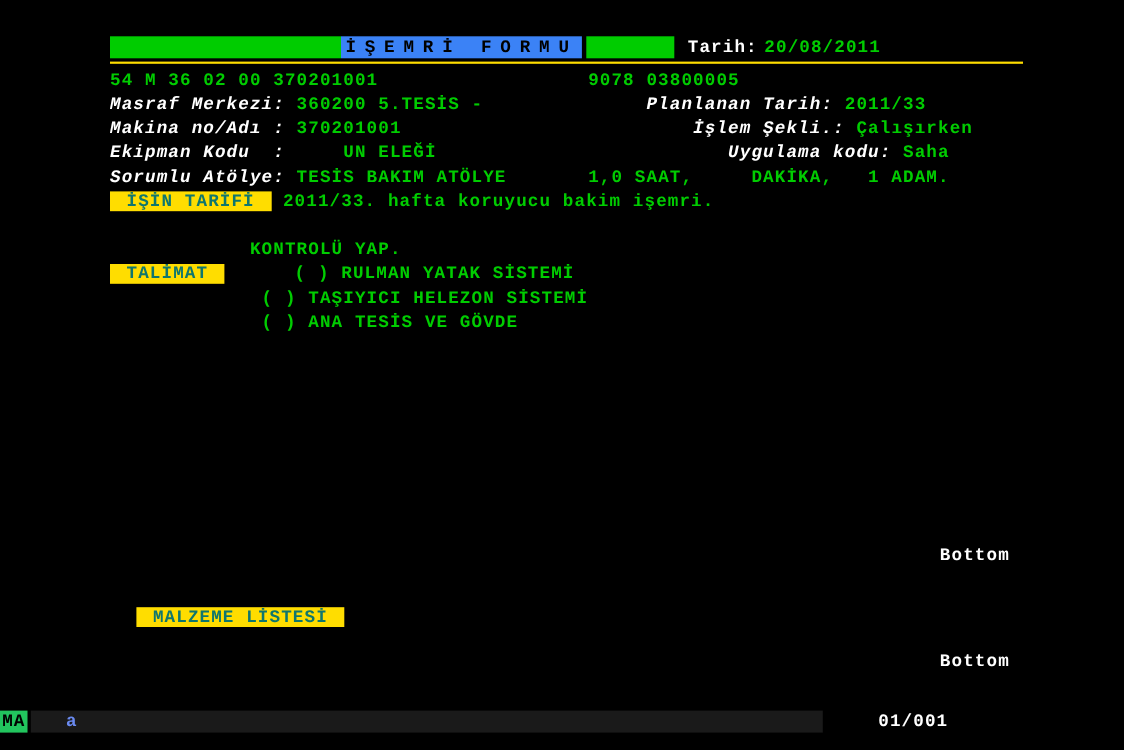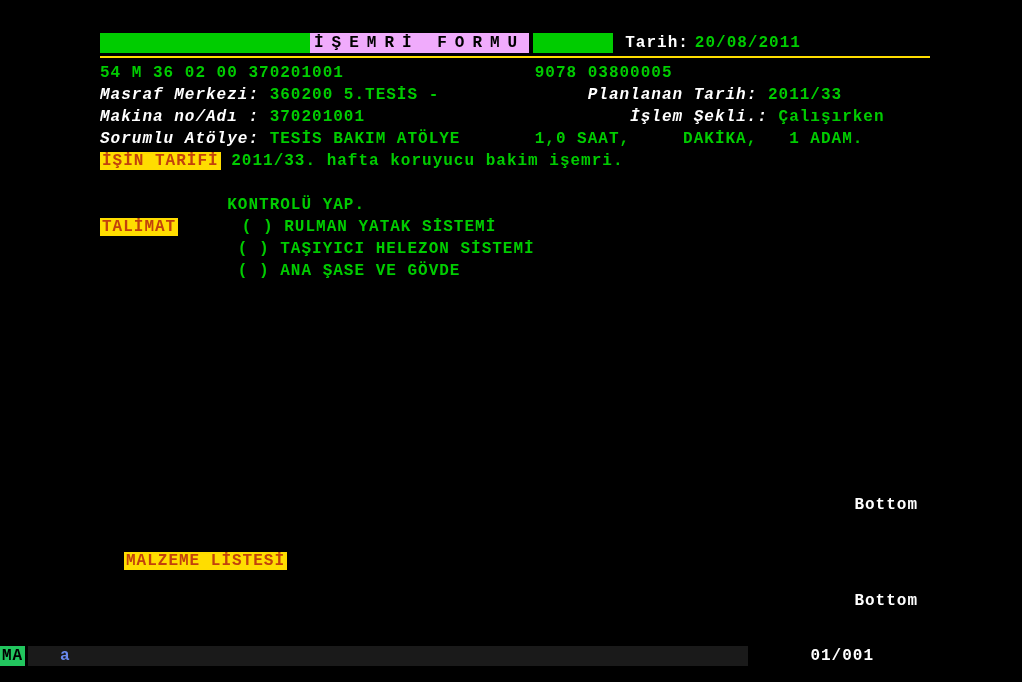--- a/index.html
+++ b/index.html
@@ -26,43 +26,43 @@
     display: flex;
     align-items: center;
     height: 22px;
   }
   .green-bar {
     background: #00cc00;
     height: 20px;
     display: inline-block;
   }
   .blue-title {
-    background: #f0abfc;
+    background: #3b82f6;
     color: #000;
     padding: 0 4px;
     letter-spacing: 8px;
     height: 20px;
     line-height: 20px;
     white-space: nowrap;
   }
   .tarih-label { color: #fff; margin-left: 12px; }
   .tarih-val { color: #00cc00; margin-left: 6px; }
   .yellow-divider {
     background: #ffdd00;
     height: 2px;
     width: 100%;
     margin: 2px 0 4px 0;
   }
   .row { white-space: pre; line-height: 22px; height: 22px; }
   .g { color: #00cc00; }
   .w { color: #fff; font-style: italic; }
   .yellow-label {
     background: #ffdd00;
-    color: #c2410c;
-    padding: 0 2px;
+    color: #0f766e;
+    padding: 0 15px;
   }
   .bottom-tag {
     position: absolute;
     right: 104px;
     color: #fff;
   }
   #bot1 { top: 496px; }
   #bot2 { top: 592px; }
   .malzeme {
     position: absolute;
@@ -98,21 +98,21 @@
   .status-gray {
     position: absolute;
     left: 28px;
     top: 0;
     width: 720px;
     height: 20px;
     background: #1a1a1a;
   }
   .status-page {
     position: absolute;
-    right: 148px;
+    right: 160px;
     top: 0;
     color: #fff;
     line-height: 20px;
   }
 </style>
 </head>
 <body>
 
 <div class="screen">
 
@@ -124,30 +124,31 @@
     <span class="tarih-val">20/08/2011</span>
   </div>
   <div class="yellow-divider"></div>
 
   <div class="row"><span class="g">54 M 36 02 00 370201001</span><span class="g">                  </span><span class="g">9078 03800005</span></div>
 
   <div class="row"><span class="w">Masraf Merkezi:</span><span> </span><span class="g">360200 5.TESİS -</span><span>              </span><span class="w">Planlanan Tarih:</span><span> </span><span class="g">2011/33</span></div>
 
   <div class="row"><span class="w">Makina no/Adı :</span><span> </span><span class="g">370201001</span><span>                         </span><span class="w">İşlem Şekli.:</span><span> </span><span class="g">Çalışırken</span></div>
 
+  <div class="row"><span class="w">Ekipman Kodu  :</span><span>     </span><span class="g">UN ELEĞİ</span><span>                         </span><span class="w">Uygulama kodu:</span><span> </span><span class="g">Saha</span></div>
 
   <div class="row"><span class="w">Sorumlu Atölye:</span><span> </span><span class="g">TESİS BAKIM ATÖLYE</span><span>       </span><span class="g">1,0 SAAT,     DAKİKA,   1 ADAM.</span></div>
 
   <div class="row"><span class="yellow-label">İŞİN TARİFİ</span><span> </span><span class="g">2011/33. hafta koruyucu bakim işemri.</span></div>
   <div class="row"><span>            </span></div>
   <div class="row"><span>            </span><span class="g">KONTROLÜ YAP.</span></div>
 
   <div class="row"><span class="yellow-label">TALİMAT</span><span>      </span><span class="g">( ) RULMAN YATAK SİSTEMİ</span></div>
   <div class="row"><span>             </span><span class="g">( ) TAŞIYICI HELEZON SİSTEMİ</span></div>
-  <div class="row"><span>             </span><span class="g">( ) ANA ŞASE VE GÖVDE</span></div>
+  <div class="row"><span>             </span><span class="g">( ) ANA TESİS VE GÖVDE</span></div>
 </div>
 
 <div id="bot1" class="bottom-tag">Bottom</div>
 
 <div class="malzeme">
   <span class="yellow-label">MALZEME LİSTESİ</span>
 </div>
 
 <div id="bot2" class="bottom-tag">Bottom</div>
 

